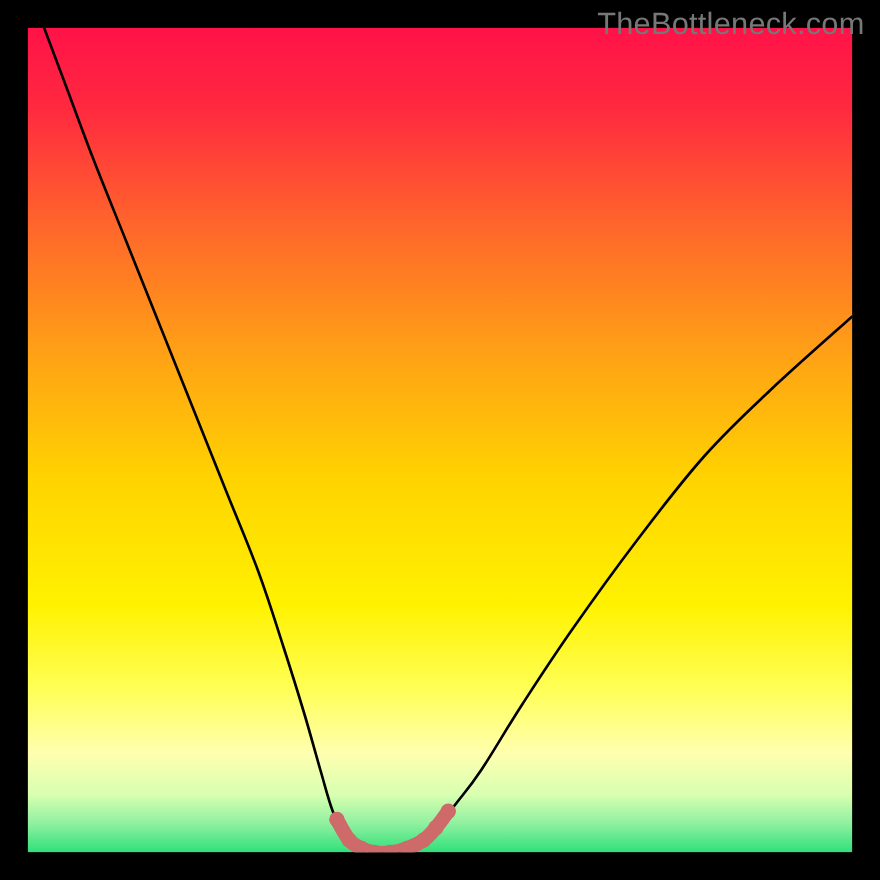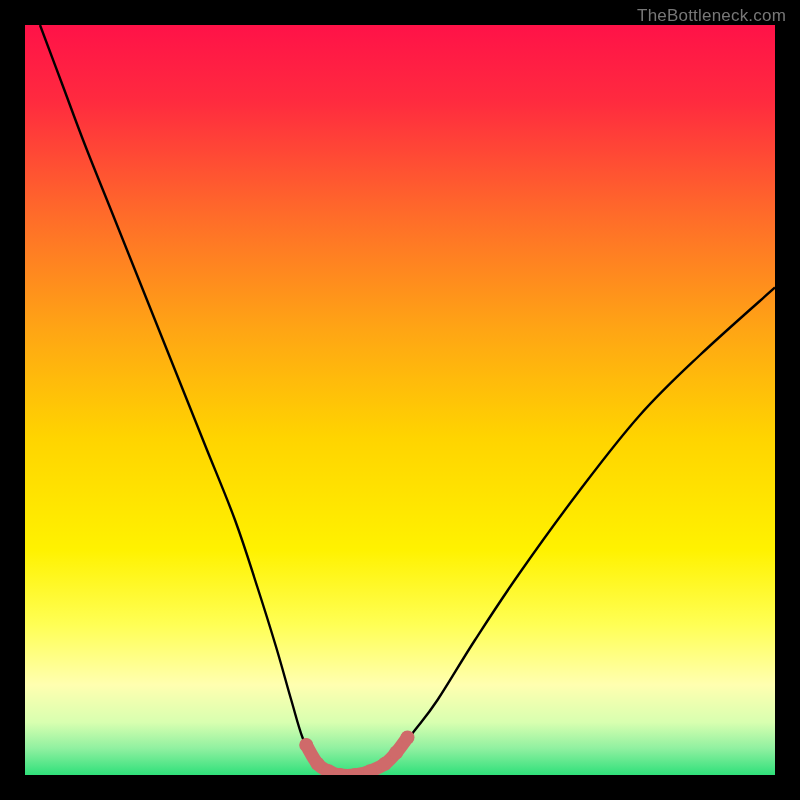--- a/index.html
+++ b/index.html
@@ -15,21 +15,21 @@
     position: relative;
     width: 800px;
     height: 800px;
     background: #000;
   }
   .watermark {
     position: absolute;
     top: 6px;
     right: 14px;
     color: #777;
-    font-size: 17px;
+    font-size: 28px;
     font-weight: 500;
     letter-spacing: 0.2px;
     z-index: 10;
     user-select: none;
   }
   .plot {
     position: absolute;
     left: 25px;
     top: 25px;
     width: 750px;

